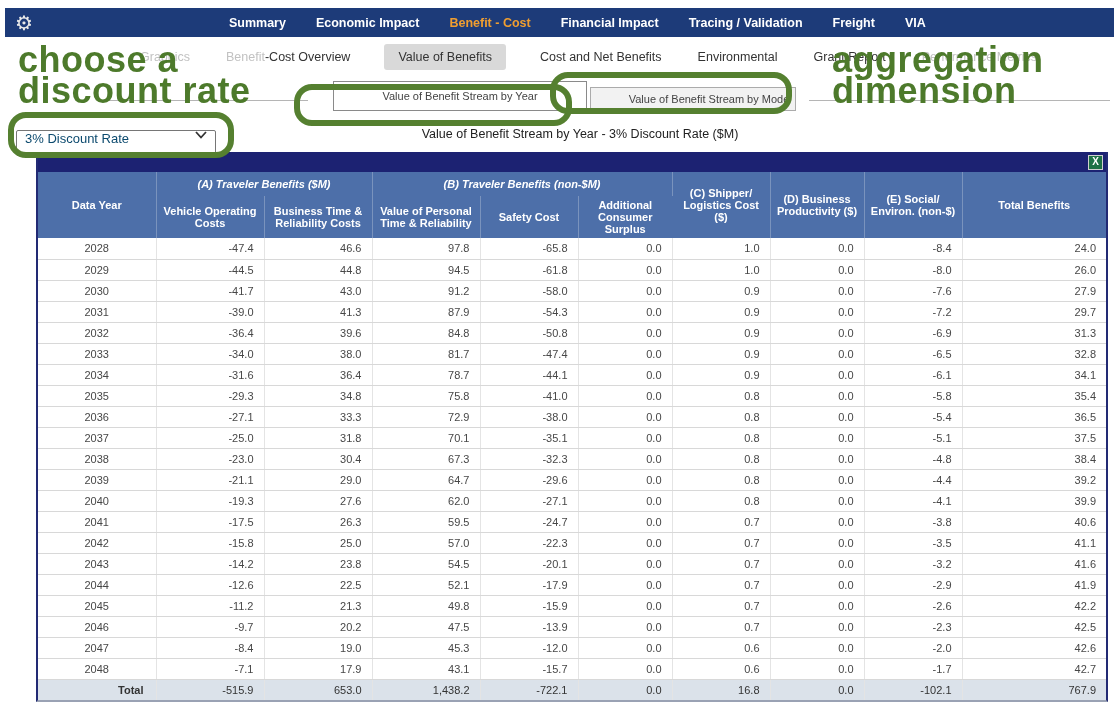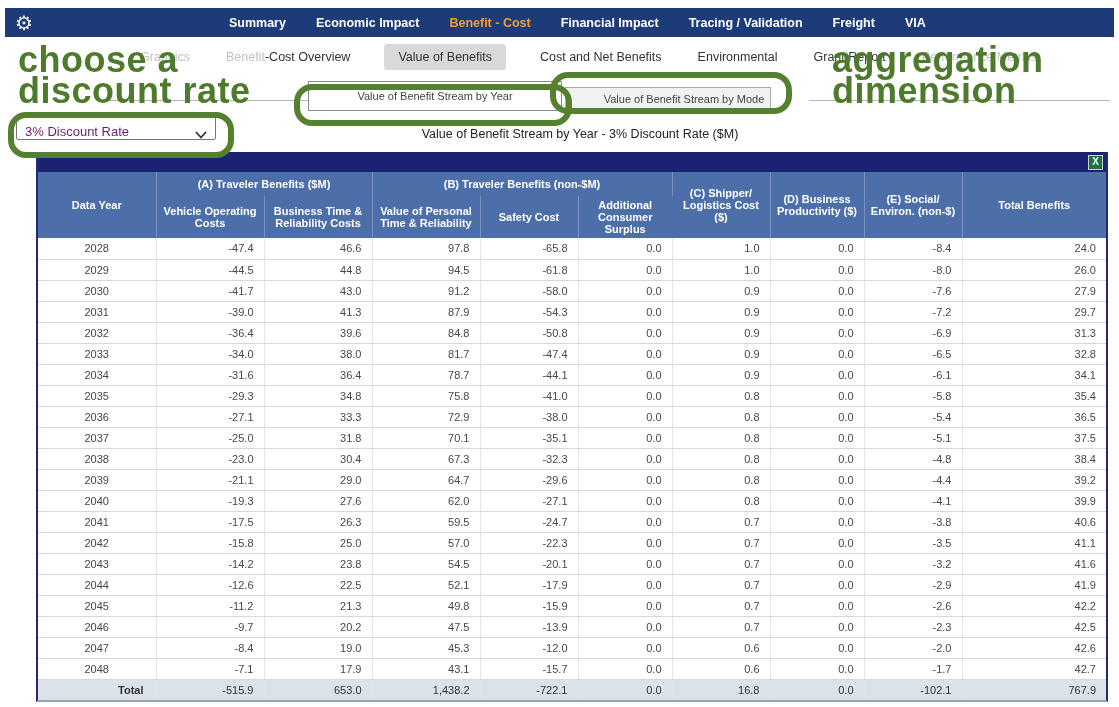--- a/index.html
+++ b/index.html
@@ -18,30 +18,30 @@
   .tabrow { position:absolute; left:138px; top:44px; display:flex; gap:32px;
     z-index:4; }
   .tab-item { font-size:12.5px; color:#333333; cursor:pointer; white-space:nowrap; padding:6px 2px; }
   .tab-item .muted { color:#c2c2c2; }
   .tab-item.muted { color:#c2c2c2; }
   .tab-item.selected { background:#d9d9d9; border-radius:3px; padding:6px 14px; font-weight:400; }
 
   
   .subtab-line { position:absolute; height:0; border-bottom:1px solid #b5b5b5; z-index:1; }
   .subtab { position:absolute; display:flex; align-items:center; justify-content:center;
-    font-size:11px; color:#444444; cursor:pointer; z-index:2; }
+    font-size:11px; color:#444444; cursor:pointer; z-index:2;margin-left:25px; }
   .subtab.year { left:308px; top:81px; width:254px; height:30px; background:#ffffff;
     border:1px solid #8a8a8a; }
   .subtab.mode { left:565px; top:87px; width:206px; height:24px; background:#f2f2f2;
     border:1px solid #ababab;padding-left:32px; }
 
   
-  .dropdown { position:absolute; left:16px; top:114px; width:200px; height:26px;
+  .dropdown { position:absolute; left:16px; top:130px; width:200px; height:26px;
     background:#ffffff; border:1px solid #767676; border-radius:2px; display:flex;
-    align-items:flex-end; font-size:13px; color:#701a75; padding:0 8px; cursor:pointer; z-index:3; }
+    align-items:flex-start; font-size:13px; color:#0c4a6e; padding:0 8px; cursor:pointer; z-index:3; }
   .dropdown .val { flex:1; }
   .dropdown svg { width:12px; height:8px; }
 
   
   .page-title { position:absolute; left:240px; top:127px; width:680px; text-align:center;
     font-size:12.5px; font-weight:normal; color:#222222; z-index:3; }
 
   
   .anno-text { position:absolute; color:#4d7a2b; font-weight:bold; font-size:36px;
     line-height:31px; z-index:50; letter-spacing:0.5px; }
@@ -56,21 +56,21 @@
     border-left:2px solid #222a74; border-right:2px solid #222a74; border-bottom:2px solid #9aa2b4; }
   .cap { height:20px; background:#1c2272; display:flex; justify-content:flex-end;
     align-items:center; padding-right:3px; }
   .excel-btn { width:15px; height:15px; background:#1e7145; border:1px solid #cfcfcf;
     color:#ffffff; font-size:10px; font-weight:bold; display:flex; align-items:center;
     justify-content:center; cursor:pointer; line-height:1; }
   table { width:100%; border-collapse:collapse; table-layout:fixed; }
   thead th { background:#4d6fa9; color:#ffffff; font-size:11px; font-weight:bold;
     text-align:center; vertical-align:middle; border-right:1px solid #7a93bd; padding:2px 4px; }
   thead tr.grp th { height:24px; }
-  thead tr.grp th.span-b { border-bottom:1px solid #8aac9; }
+  thead tr.grp th.span-b { border-bottom:1px solid #8aac9;font-style:italic; }
   thead tr.sub th { height:42px;margin-top:43px; }
   thead th:last-child { border-right:none; }
   tbody td { height:21px; font-size:11px; color:#474747; background:#ffffff;
     border-bottom:1px solid #d8d8d8; border-right:1px solid #e4e4e4; padding:0 10px 0 4px; }
   tbody td:last-child { border-right:none; }
   tbody td.year { text-align:center; padding:4px 4px; }
   tbody td.num { text-align:right; }
   tr.total td { background:#dbe2ea; border-top:1px solid #a9b2bf; border-bottom:none;
     color:#333333; height:21px; }
   tr.total td.label { font-weight:bold; text-align:right; padding-right:12px; }

